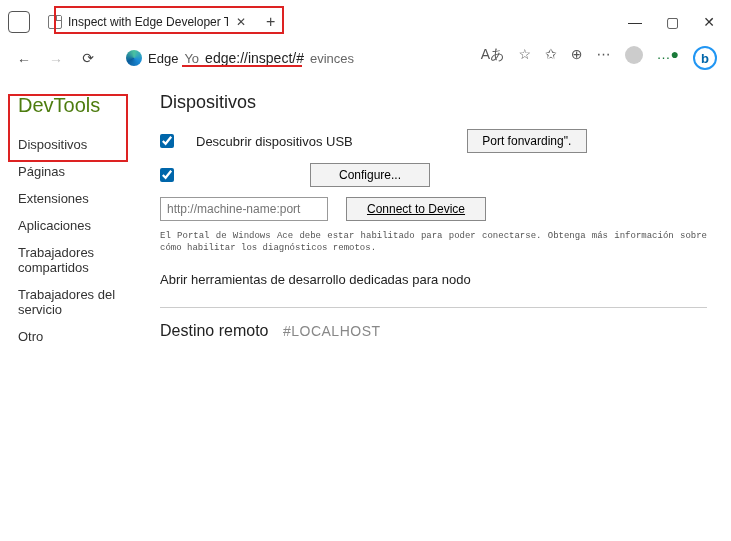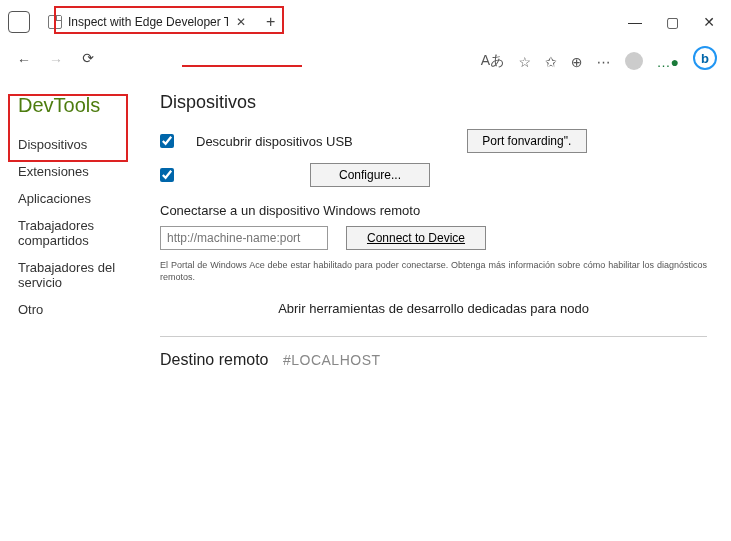--- a/index.html
+++ b/index.html
@@ -25,21 +25,21 @@
   .hl-side { top: 94px; left: 8px; width: 120px; height: 68px; }
 
   
   .toolbar { height: 36px; display:flex; align-items:center; padding: 0 10px; gap: 4px; }
   .tb-btn { width: 28px; height: 28px; display:flex; align-items:center; justify-content:center; color:#444; font-size:14px;}
   .address { flex: 0 0 auto; display:flex; align-items:center; gap:6px; margin-left:4px; font-size:14px;}
   .omnibox { display:flex; align-items:center; gap:6px; font-size:14px; color:#222;}
   .omnibox .pre { color:#666; font-size:13px;}
   .omnibox .url {}
   .omnibox .suf { color:#666; font-size:13px;}
-  .tb-right { margin-left:auto; display:flex; align-items:flex-end; gap:14px; padding-right:4px;}
+  .tb-right { margin-left:auto; display:flex; align-items:flex-start; gap:14px; padding-right:4px;}
   .tb-right .ico { font-size:14px; color:#555;}
   .profile-dot { width:18px;height:18px;border-radius:50%;background:#ccc;}
   .bing-circle { width:24px;height:24px;border-radius:50%;border:2px solid #2196f3;display:flex;align-items:center;justify-content:center;}
   .bing-b { font-weight:bold;font-size:13px;color:#06a;}
   .edge-logo { width:16px;height:16px;border-radius:50%;background:conic-gradient(#4cc2a0,#1b8bd8,#0a5d9c,#4cc2a0);}
 
   
   .main { display:flex; height: calc(541px - 76px); }
   .sidebar { width: 160px; padding: 18px 6px 0 18px; font-size:13px;}
   .sidebar-title { font-size:20px; color:#4d7c0f; margin-bottom:14px;}
@@ -49,22 +49,22 @@
   .row { display:flex; align-items:center; gap:22px; margin: 10px 0;}
   .cb { width:14px;height:14px; accent-color:#06a;}
   .row-label { font-size:13px;}
   .btn { border:1px solid #888; background:#f3f3f3; font-size:12px; padding:4px 12px; cursor:pointer;}
   .btn-wide { width:140px;text-decoration:underline;}
   .btn-pf { width:120px;}
   .btn-conf { width:120px;}
   .subhead { font-size:13px; margin-top:16px;}
   .input-row { display:flex; align-items:center; gap:18px; margin-top:8px;}
   .mach-input { width:168px; padding:4px 6px; border:1px solid #999; font-size:12px;}
-  .tiny { font-size:9px; color:#555; margin-top:10px; text-align:justify; line-height:1.3;}
-  .link-line { font-size:13px; margin-top:18px;text-align:center;}
+  .tiny { font-size:9px; color:#555; margin-top:10px; text-align:justify; line-height:1.3;font-family:Liberation Mono, monospace;}
+  .link-line { font-size:13px; margin-top:18px;}
   .hr { border:none; border-top:1px solid #ccc; margin:20px 0 14px 0;}
   .remote-head { font-size:16px; font-weight:400;}
   .remote-tag { font-size:14px; color:#888; margin-left:10px; letter-spacing:0.5px;}
 
   .spacer-right { width: 70px; }
 </style>
 </head>
 <body>
 
 <div class="hl hl-tab"></div>
@@ -84,38 +84,48 @@
     <span>▢</span>
     <span>✕</span>
   </div>
 </div>
 
 <div class="toolbar">
   <div class="tb-btn">←</div>
   <div class="tb-btn" style="opacity:.35">→</div>
   <div class="tb-btn">⟳</div>
   <div style="width:12px"></div>
+  <div class="address">
+    <span class="edge-logo"></span>
+    <span style="font-size:13px;">Edge</span>
+    <div class="omnibox">
+      <span class="pre">Yo</span>
+      <span class="url">edge://inspect/#</span>
+      <span class="suf">evinces</span>
+    </div>
+  </div>
   <div class="tb-right">
     <span class="ico">Aあ</span>
     <span class="ico">☆</span>
     <span class="ico">✩</span>
     <span class="ico">⊕</span>
     <span class="ico">⋯</span>
     <span class="profile-dot"></span>
     <span class="ico" style="color:#1a7a3a">…●</span>
     <span class="bing-circle">
         <span class="bing-b">b</span>
       </span>
   </div>
 </div>
 
 <div class="main">
   <div class="sidebar">
     <div class="sidebar-title">DevTools</div>
     <div class="side-item"><span>Dispositivos</span></div>
+    <div class="side-item"><span>Páginas</span></div>
     <div class="side-item"><span>Extensiones</span></div>
     <div class="side-item"><span>Aplicaciones</span></div>
     <div class="side-item"><span>Trabajadores compartidos</span></div>
     <div class="side-item"><span>Trabajadores del servicio</span></div>
     <div class="side-item"><span>Otro</span></div>
   </div>
 
   <div class="content">
     <h2 class="section">Dispositivos</h2>
 
@@ -125,21 +135,20 @@
       <span class="spacer-right"></span>
       <button class="btn btn-pf">Port fonvarding".</button>
     </div>
 
     <div class="row">
       <input type="checkbox" class="cb" checked="" style="">
       <div style="width:92px"></div>
       <button class="btn btn-conf">Configure...</button>
     </div>
 
-    <div class="subhead">Conectarse a un dispositivo Windows remoto</div>
     <div class="input-row">
       <input class="mach-input" placeholder="http://machine-name:port" style="">
       <button class="btn btn-wide">Connect to Device</button>
     </div>
     <div class="tiny">El Portal de Windows Ace debe estar habilitado para poder conectarse. Obtenga más información sobre cómo habilitar los diagnósticos remotos.</div>
 
     <div class="link-line">Abrir herramientas de desarrollo dedicadas para nodo</div>
 
     <hr class="hr">
 

